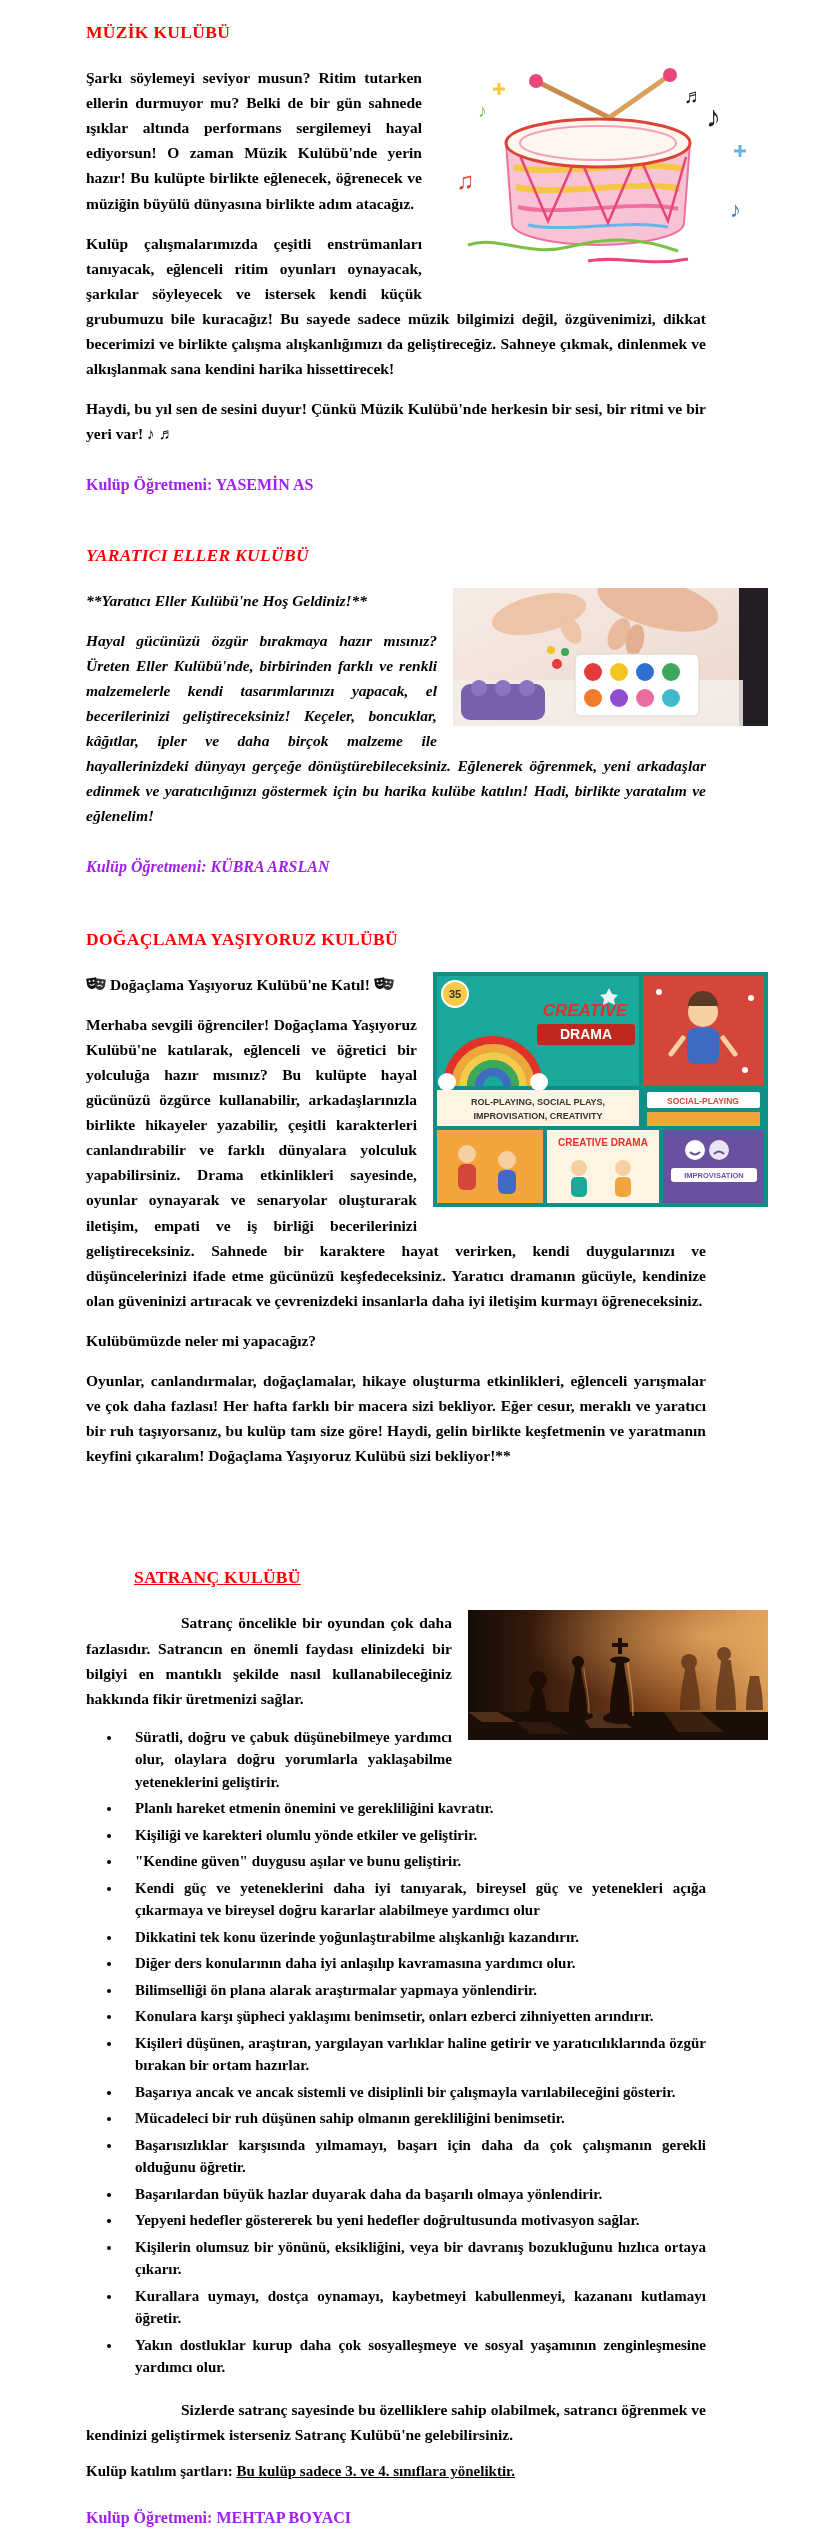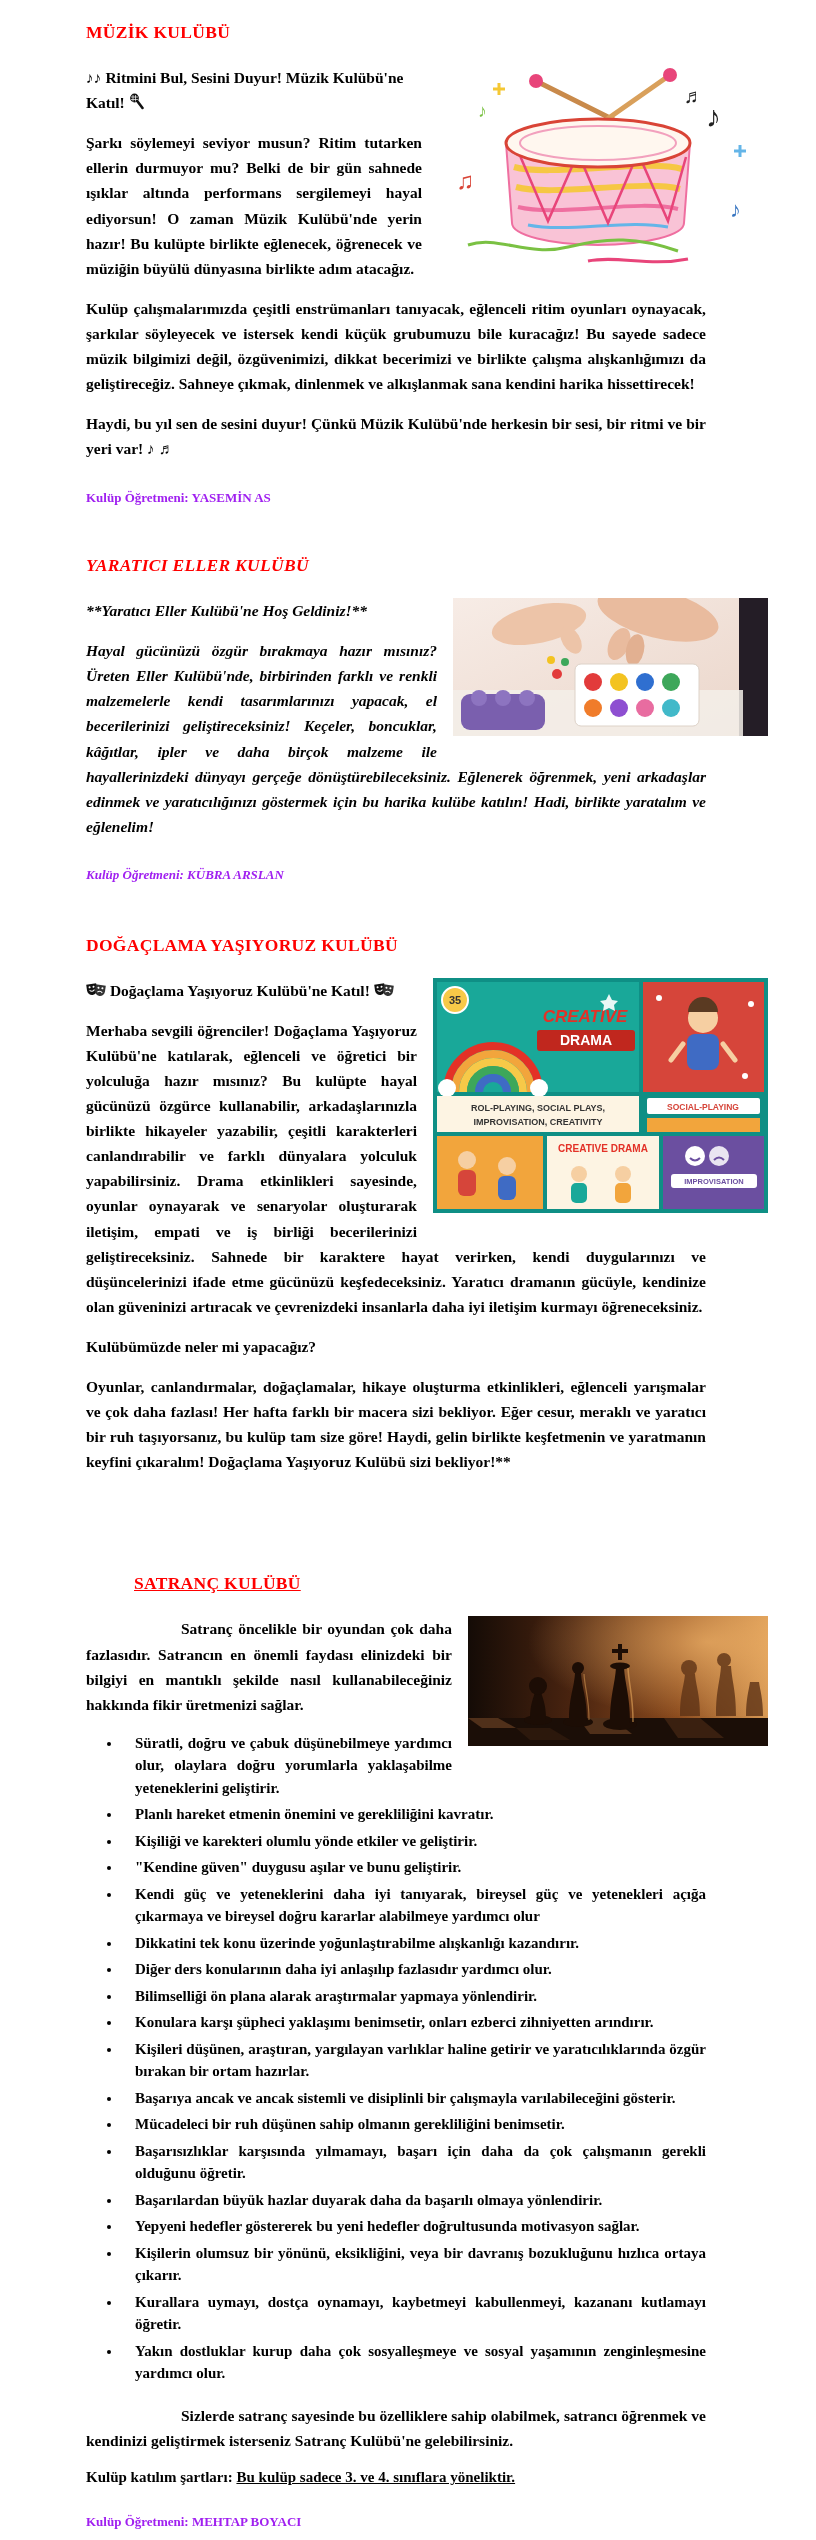--- a/index.html
+++ b/index.html
@@ -37,21 +37,21 @@
   }
   p.lead {
     font-size:15.5px;
     line-height:1.62;
     text-align:left;
     margin-bottom:15px;
   }
   p.indent { text-indent:95px; }
   .teacher {
     color:var(--teacher-color,#a020f0);
-    font-size:13px;
+    font-size:16px;
     line-height:1.5;
     margin-top:26px;
   }
   .float-img {
     float:right;
     margin:0 -62px 10px 16px;
     line-height:0;
   }
   ul.benefits {
     margin:2px 0 18px 36px;
@@ -102,28 +102,20 @@
         <text x="292" y="152" font-size="22" fill="#3a77c2">♪</text>
         <text x="246" y="38" font-size="20" fill="#222222">♬</text>
         <text x="40" y="52" font-size="18" fill="#7ac143">♪</text>
         <path d="M55,24 h12 M61,18 v12" stroke="#f5c834" stroke-width="3"></path>
         <path d="M296,86 h12 M302,80 v12" stroke="#64b5e8" stroke-width="3"></path>
         <path d="M30,180 C60,170 90,192 130,182 S200,172 240,186" stroke="#7ac143" stroke-width="3" fill="none"></path>
         <path d="M150,196 C180,190 210,202 250,194" stroke="#e8457a" stroke-width="3" fill="none"></path>
       </svg>
     </div>
 
-    <p class="lead">
-      <span>♪♪ Ritmini Bul, Sesini Duyur! Müzik Kulübü'ne Katıl!</span>
-      <svg class="inline-icon" width="15" height="17" viewBox="0 0 15 17">
-        <circle cx="5.5" cy="5" r="4.4" fill="#111"></circle>
-        <path d="M2,4 h7 M2,6.5 h7 M4,2 v6.5 M6.5,2 v6.5" stroke="#fff" stroke-width="0.7"></path>
-        <path d="M8.2,8 L13.5,15" stroke="#111" stroke-width="2.6" stroke-linecap="round"></path>
-      </svg>
-    </p>
 
     <p class="body-par">Şarkı söylemeyi seviyor musun? Ritim tutarken ellerin durmuyor mu? Belki de bir gün sahnede ışıklar altında performans sergilemeyi hayal ediyorsun! O zaman Müzik Kulübü'nde yerin hazır! Bu kulüpte birlikte eğlenecek, öğrenecek ve müziğin büyülü dünyasına birlikte adım atacağız.</p>
     <p class="body-par">Kulüp çalışmalarımızda çeşitli enstrümanları tanıyacak, eğlenceli ritim oyunları oynayacak, şarkılar söyleyecek ve istersek kendi küçük grubumuzu bile kuracağız! Bu sayede sadece müzik bilgimizi değil, özgüvenimizi, dikkat becerimizi ve birlikte çalışma alışkanlığımızı da geliştireceğiz. Sahneye çıkmak, dinlenmek ve alkışlanmak sana kendini harika hissettirecek!</p>
     <p class="body-par">Haydi, bu yıl sen de sesini duyur! Çünkü Müzik Kulübü'nde herkesin bir sesi, bir ritmi ve bir yeri var! ♪ ♬</p>
     <p class="teacher">Kulüp Öğretmeni: YASEMİN AS</p>
   </section>
 
   <section class="sec-eller">
     <h2 class="club-title">YARATICI ELLER KULÜBÜ</h2>
 
@@ -325,21 +317,21 @@
 
     <p class="body-par indent">Satranç öncelikle bir oyundan çok daha fazlasıdır. Satrancın en önemli faydası elinizdeki bir bilgiyi en mantıklı şekilde nasıl kullanabileceğiniz hakkında fikir üretmenizi sağlar.</p>
 
     <ul class="benefits">
         <li>Süratli, doğru ve çabuk düşünebilmeye yardımcı olur, olaylara doğru yorumlarla yaklaşabilme yeteneklerini geliştirir.</li>
         <li>Planlı hareket etmenin önemini ve gerekliliğini kavratır.</li>
         <li>Kişiliği ve karekteri olumlu yönde etkiler ve geliştirir.</li>
         <li>"Kendine güven" duygusu aşılar ve bunu geliştirir.</li>
         <li>Kendi güç ve yeteneklerini daha iyi tanıyarak, bireysel güç ve yetenekleri açığa çıkarmaya ve bireysel doğru kararlar alabilmeye yardımcı olur</li>
         <li>Dikkatini tek konu üzerinde yoğunlaştırabilme alışkanlığı kazandırır.</li>
-        <li>Diğer ders konularının daha iyi anlaşılıp fazlasıdır yardımcı olur.</li>
+        <li>Diğer ders konularının daha iyi anlaşılıp kavramasına yardımcı olur.</li>
         <li>Bilimselliği ön plana alarak araştırmalar yapmaya yönlendirir.</li>
         <li>Konulara karşı şüpheci yaklaşımı benimsetir, onları ezberci zihniyetten arındırır.</li>
         <li>Kişileri düşünen, araştıran, yargılayan varlıklar haline getirir ve yaratıcılıklarında özgür bırakan bir ortam hazırlar.</li>
         <li>Başarıya ancak ve ancak sistemli ve disiplinli bir çalışmayla varılabileceğini gösterir.</li>
         <li>Mücadeleci bir ruh düşünen sahip olmanın gerekliliğini benimsetir.</li>
         <li>Başarısızlıklar karşısında yılmamayı, başarı için daha da çok çalışmanın gerekli olduğunu öğretir.</li>
         <li>Başarılardan büyük hazlar duyarak daha da başarılı olmaya yönlendirir.</li>
         <li>Yepyeni hedefler göstererek bu yeni hedefler doğrultusunda motivasyon sağlar.</li>
         <li>Kişilerin olumsuz bir yönünü, eksikliğini, veya bir davranış bozukluğunu hızlıca ortaya çıkarır.</li>
         <li>Kurallara uymayı, dostça oynamayı, kaybetmeyi kabullenmeyi, kazananı kutlamayı öğretir.</li>

